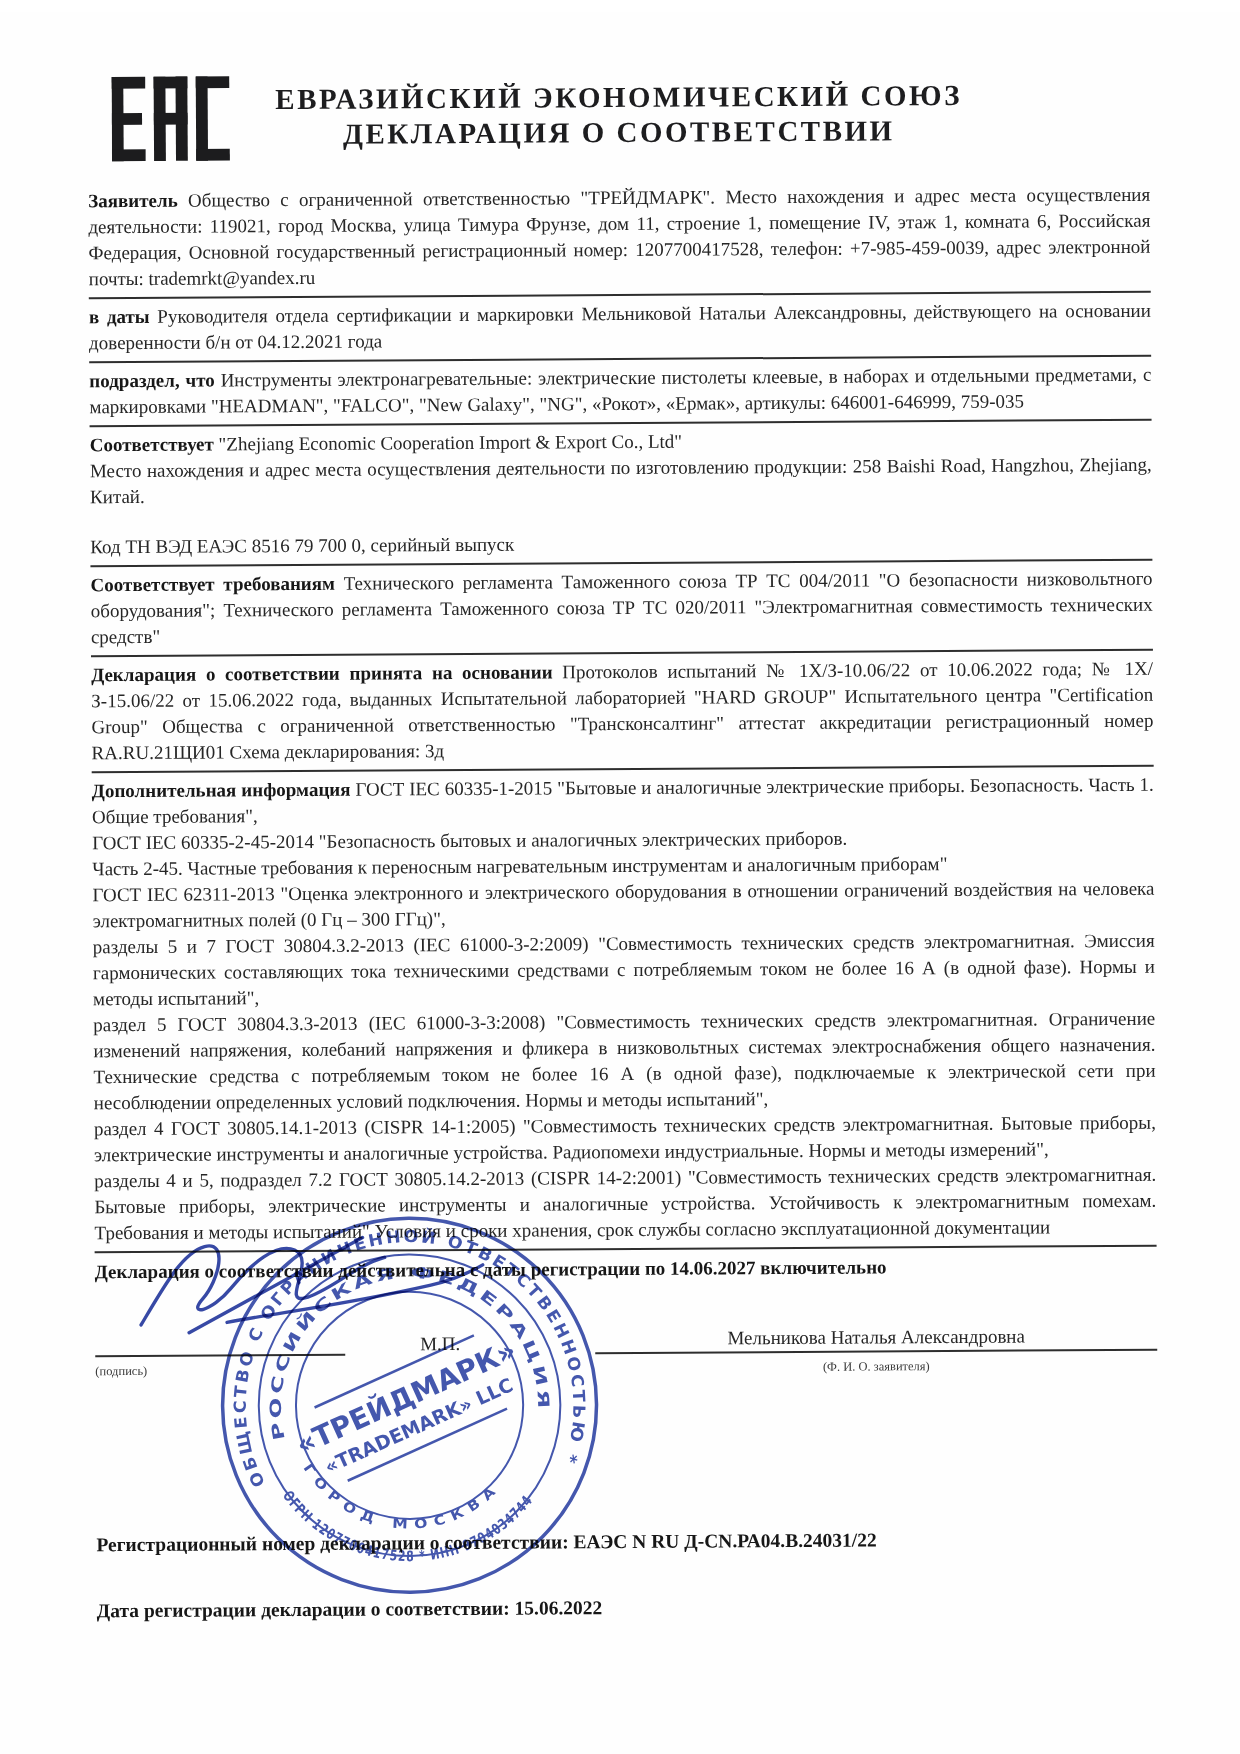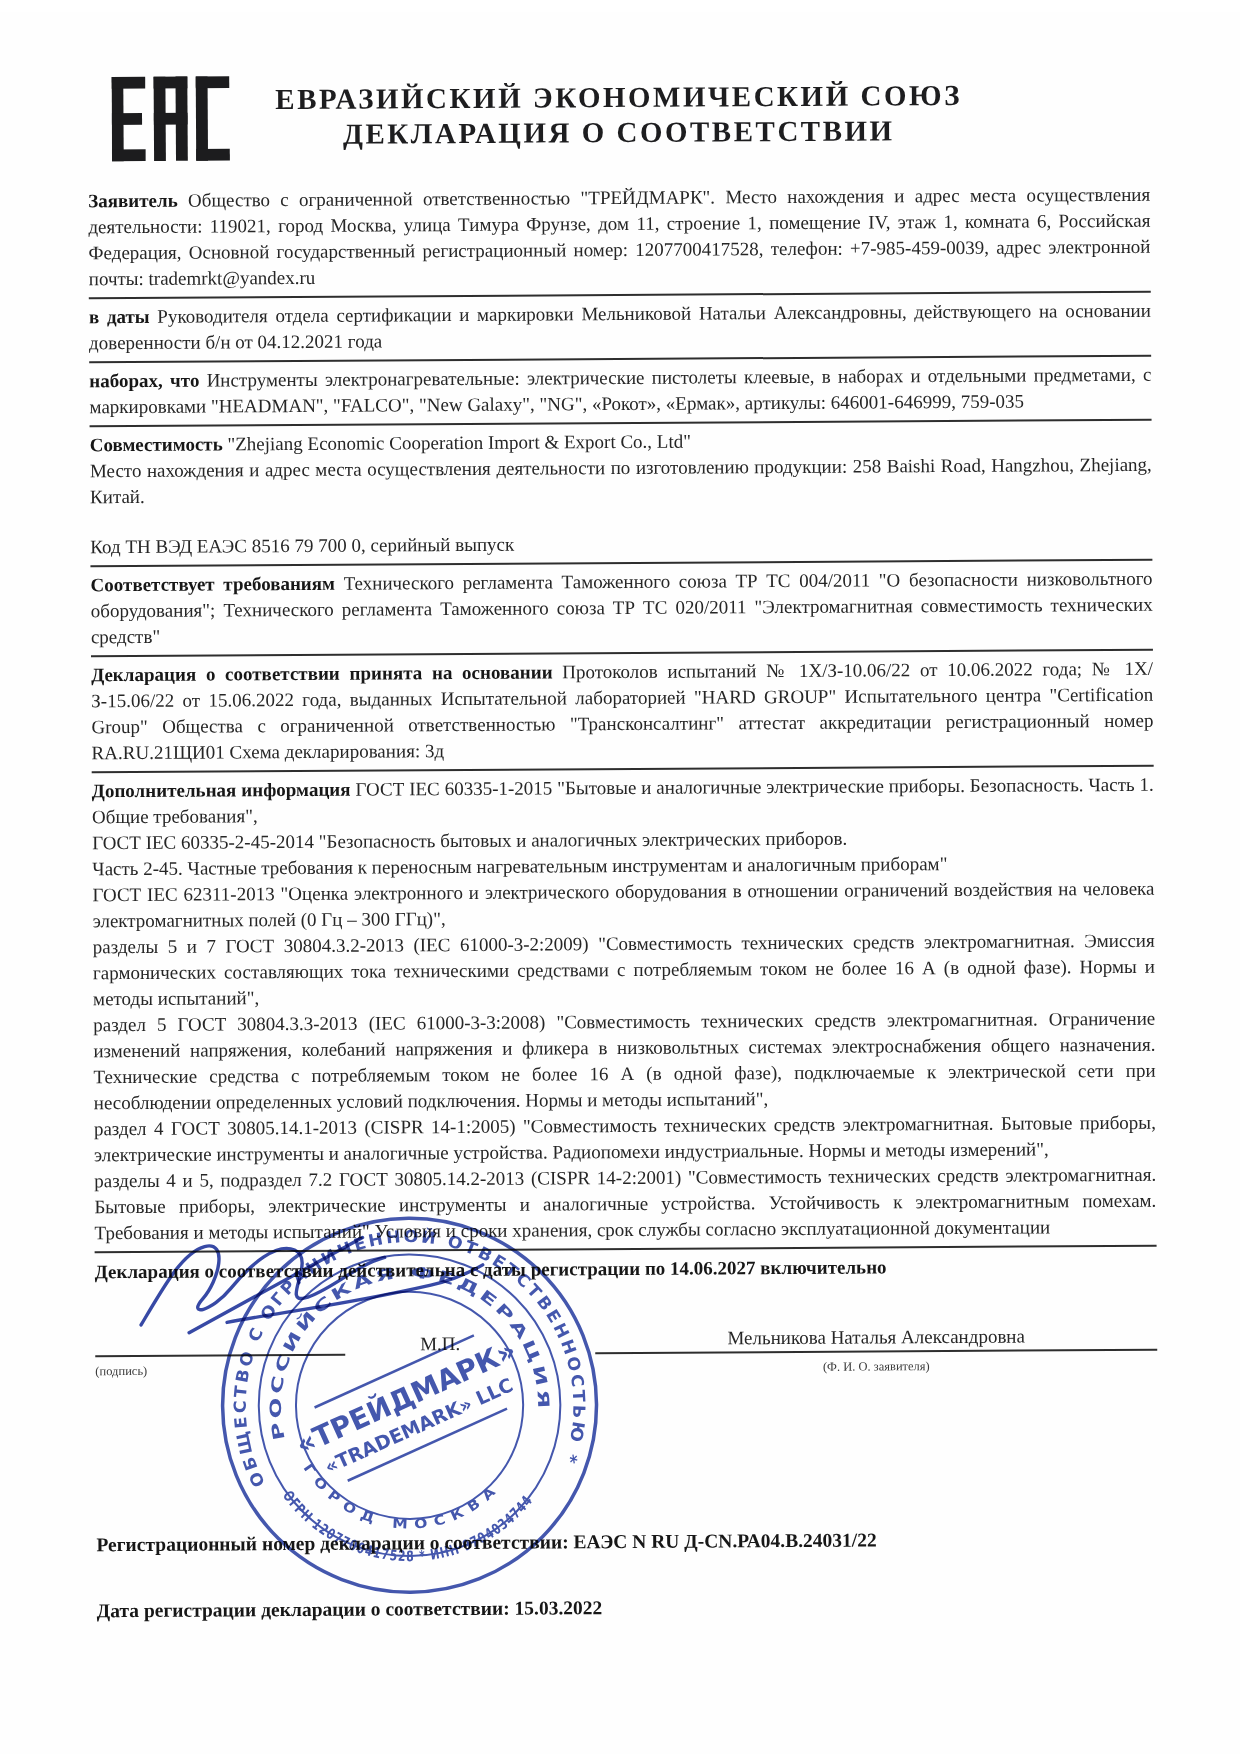--- a/index.html
+++ b/index.html
@@ -80,25 +80,25 @@
     </div>
 
     <div class="body-text">
 
       <div class="sec"><span class="b">Заявитель</span><span> Общество с ограниченной ответственностью "ТРЕЙДМАРК". Место нахождения и адрес места осуществления деятельности: 119021, город Москва, улица Тимура Фрунзе, дом 11, строение 1, помещение IV, этаж 1, комната 6, Российская Федерация, Основной государственный регистрационный номер: 1207700417528, телефон: +7-985-459-0039, адрес электронной почты: trademrkt@yandex.ru</span></div>
       <hr class="rule">
 
       <div class="sec"><span class="b">в даты</span><span> Руководителя отдела сертификации и маркировки Мельниковой Натальи Александровны, действующего на основании доверенности б/н от 04.12.2021 года</span></div>
       <hr class="rule">
 
-      <div class="sec"><span class="b">наборах, что</span><span> Инструменты электронагревательные: электрические пистолеты клеевые, в наборах и отдельными предметами, с маркировками "HEADMAN", "FALCO", "New Galaxy", "NG", «Рокот», «Ермак», артикулы: 646001-646999, 759-035</span></div>
+      <div class="sec"><span class="b">подраздел, что</span><span> Инструменты электронагревательные: электрические пистолеты клеевые, в наборах и отдельными предметами, с маркировками "HEADMAN", "FALCO", "New Galaxy", "NG", «Рокот», «Ермак», артикулы: 646001-646999, 759-035</span></div>
       <hr class="rule">
 
       <div class="sec">
-        <div><span class="b">Совместимость</span><span> "Zhejiang Economic Cooperation Import &amp; Export Co., Ltd"</span></div>
+        <div><span class="b">Соответствует</span><span> "Zhejiang Economic Cooperation Import &amp; Export Co., Ltd"</span></div>
         <div>Место нахождения и адрес места осуществления деятельности по изготовлению продукции: 258 Baishi Road, Hangzhou, Zhejiang, Китай.</div>
         <div class="gap"></div>
         <div>Код ТН ВЭД ЕАЭС 8516 79 700 0, серийный выпуск</div>
       </div>
       <hr class="rule">
 
       <div class="sec"><span class="b">Соответствует требованиям</span><span> Технического регламента Таможенного союза ТР ТС 004/2011 "О безопасности низковольтного оборудования"; Технического регламента Таможенного союза ТР ТС 020/2011 "Электромагнитная совместимость технических средств"</span></div>
       <hr class="rule">
 
       <div class="sec"><span class="b">Декларация о соответствии принята на основании</span><span> Протоколов испытаний № 1Х/З-10.06/22 от 10.06.2022 года; № 1Х/З-15.06/22 от 15.06.2022 года, выданных Испытательной лабораторией "HARD GROUP" Испытательного центра "Certification Group" Общества с ограниченной ответственностью "Трансконсалтинг" аттестат аккредитации регистрационный номер RA.RU.21ЩИ01 Схема декларирования: 3д</span></div>
@@ -126,21 +126,21 @@
         <div class="sig-mp">М.П.</div>
         <div class="sig-right">
           <div class="name">Мельникова Наталья Александровна</div>
           <div class="line"></div>
           <div class="sig-caption">(Ф. И. О. заявителя)</div>
         </div>
       </div>
 
       <div class="reg-line"><span>Регистрационный номер декларации о соответствии:</span> <span>ЕАЭС N RU Д-CN.РА04.В.24031/22</span></div>
 
-      <div class="date-line"><span>Дата регистрации декларации о соответствии:</span> <span>15.03.2022</span></div>
+      <div class="date-line"><span>Дата регистрации декларации о соответствии:</span> <span>15.06.2022</span></div>
 
     </div>
 
     <svg class="signature-svg" viewBox="0 0 360 120">
       <g fill="none" stroke="#2c3fa0" stroke-width="3.4" stroke-linecap="round" stroke-linejoin="round">
         <path d="M 10 98 C 34 58 52 26 74 20 C 98 14 88 54 72 72 C 56 90 80 86 100 62 C 120 38 146 16 164 24 C 186 34 150 78 174 72 C 198 66 224 40 254 32"></path>
         <path d="M 58 106 L 232 12"></path>
         <path d="M 96 96 C 150 86 210 80 300 60 C 322 55 338 48 352 40"></path>
       </g>
     </svg>

